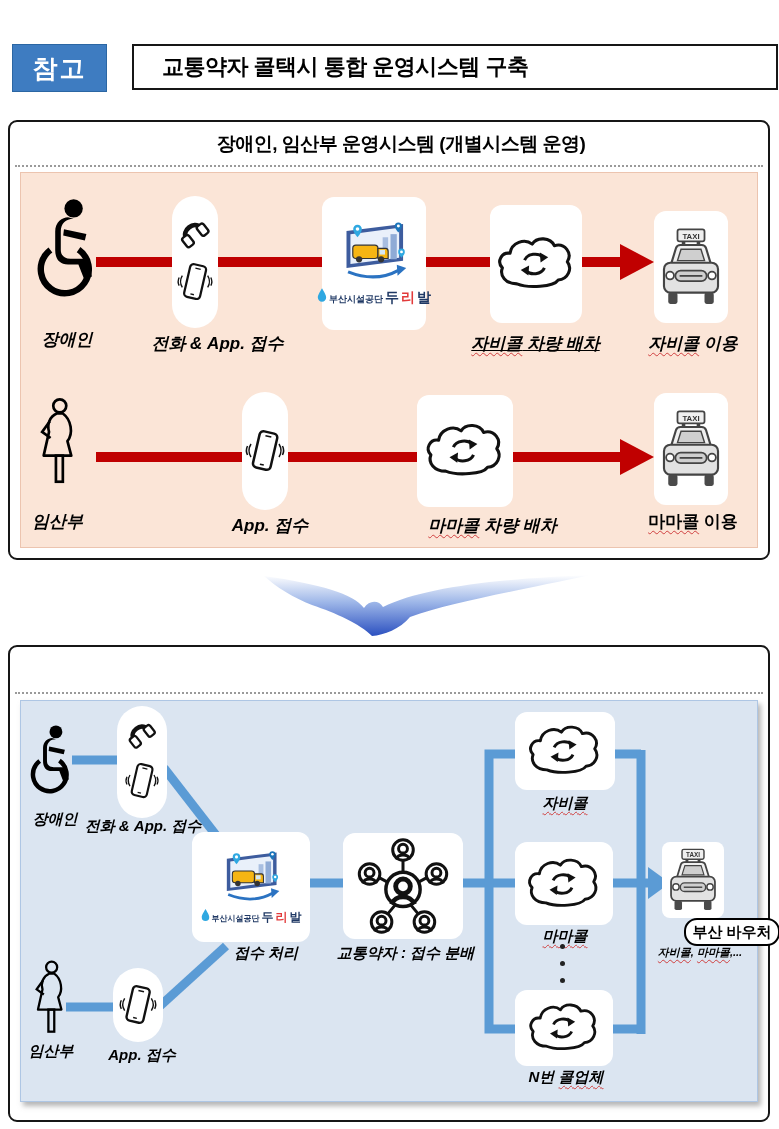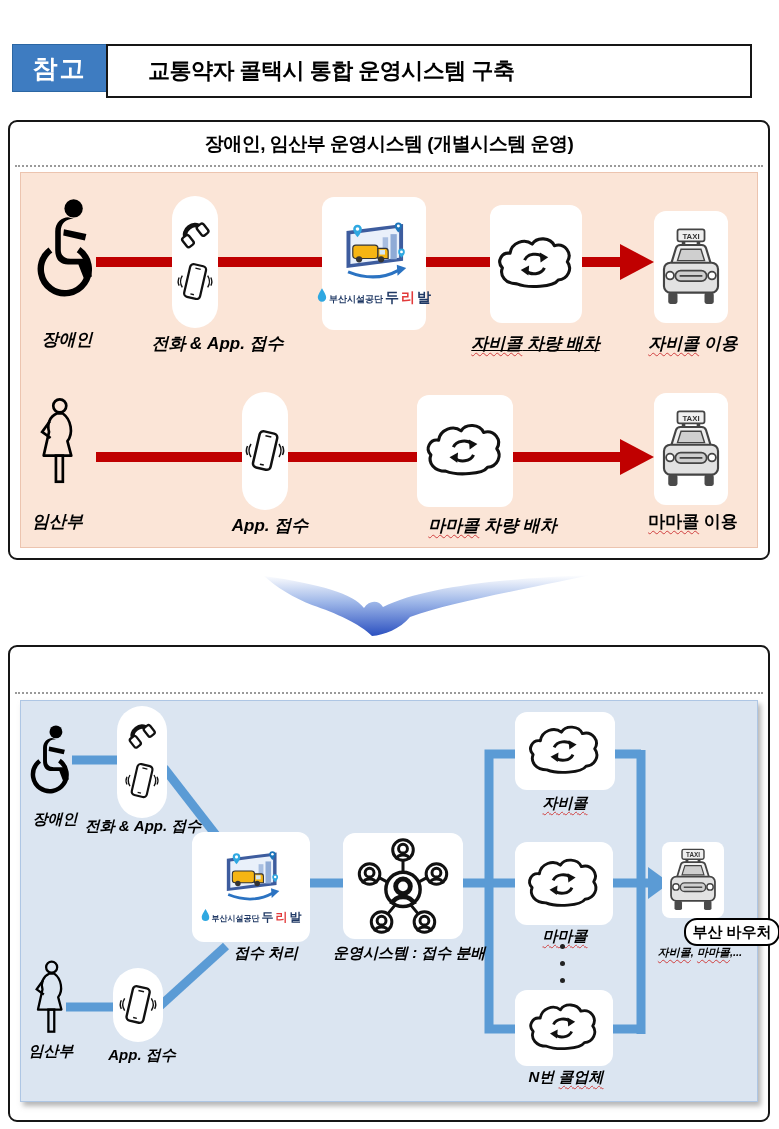--- a/index.html
+++ b/index.html
@@ -3,22 +3,22 @@
 <meta charset="utf-8">
 <style>
   html,body{margin:0;padding:0;background:#fff;}
   .page{position:relative;width:779px;height:1129px;background:#fff;
         font-family:"Liberation Sans","DejaVu Sans",sans-serif;color:#000;overflow:hidden;border-radius:8px;}
   .abs{position:absolute;}
   
   .badge{position:absolute;left:12px;top:44px;width:93px;height:46px;background:#3E7CC1;
          border:1px solid #2B66A3;color:#fff;font-weight:bold;font-size:25px;
          display:flex;align-items:center;justify-content:center;letter-spacing:2px;}
-  .titlebox{position:absolute;left:106px;top:44px;width:646px;height:54px;border:2px solid #161616;
-            background:#fff;display:flex;align-items:center;padding-left:40px;box-sizing:border-box;
+  .titlebox{position:absolute;left:132px;top:44px;width:646px;height:46px;border:2px solid #161616;
+            background:#fff;display:flex;align-items:center;padding-left:28px;box-sizing:border-box;
             font-weight:bold;font-size:22px;letter-spacing:-0.5px;}
   
   .panel{position:absolute;left:8px;width:762px;border:2px solid #161616;border-radius:9px;
          background:#fff;box-sizing:border-box;}
   #panel1{top:120px;height:440px;}
   #panel2{top:645px;height:477px;}
   .ptitle{position:absolute;left:0;width:100%;text-align:center;font-weight:bold;font-size:19px;letter-spacing:-0.5px;}
   .dotline{position:absolute;left:5px;right:5px;border-top:2px dotted #9a9a9a;height:0;}
   .peach{position:absolute;left:20px;top:172px;width:738px;height:376px;background:#FBE5D7;
          border:1px solid #ECC4AF;box-sizing:border-box;}
@@ -158,21 +158,21 @@
       <circle cx="90" cy="40.6" r="1.8" fill="#fff"></circle>
       <path d="M22 66 C 45 75 68 74 86 64" stroke="#2B73C2" stroke-width="4" fill="none"></path>
       <polygon points="84,57 96,61 85,71" fill="#2B73C2"></polygon>
     </symbol>
   </svg>
 
   <div class="badge">참고</div>
   <div class="titlebox">교통약자 콜택시 통합 운영시스템 구축</div>
 
   <section class="panel" id="panel1">
-    <div class="ptitle" style="top:9px;">장애인, 임산부 운영시스템 (개별시스템 운영)</div>
+    <div class="ptitle" style="top:9px;margin-left:12px;">장애인, 임산부 운영시스템 (개별시스템 운영)</div>
     <div class="dotline" style="top:43px;"></div>
   </section>
   <div class="peach"></div>
 
   <svg class="abs" style="left:20px;top:172px;" width="738" height="376">
     <path d="M76 90 H600" stroke="#C00000" stroke-width="10" fill="none"></path>
     <polygon points="600,72 634,90 600,108" fill="#C00000"></polygon>
     <path d="M76 285 H600" stroke="#C00000" stroke-width="10" fill="none"></path>
     <polygon points="600,267 634,285 600,303" fill="#C00000"></polygon>
   </svg>
@@ -310,21 +310,21 @@
       <span class="b3">발</span>
     </div>
   </div>
   <div class="lbl lbl2" style="left:216px;top:944px;width:100px;">접수 처리</div>
 
   <div class="node rbox" style="left:343px;top:833px;width:120px;height:106px;">
     <svg width="96" height="96">
         <use href="#icon-network"></use>
       </svg>
   </div>
-  <div class="lbl lbl2" style="left:333px;top:944px;width:145px;">운영시스템 : 접수 분배</div>
+  <div class="lbl lbl2" style="left:333px;top:944px;width:145px;">교통약자 : 접수 분배</div>
 
   <div class="node rbox" style="left:515px;top:712px;width:100px;height:78px;">
     <svg width="80" height="58">
         <use href="#icon-cloudsync"></use>
       </svg>
   </div>
   <div class="lbl lbl2" style="left:513px;top:794px;width:104px;"><span class="sq">자비콜</span></div>
 
   <div class="node rbox" style="left:515px;top:842px;width:98px;height:83px;">
     <svg width="80" height="58">

